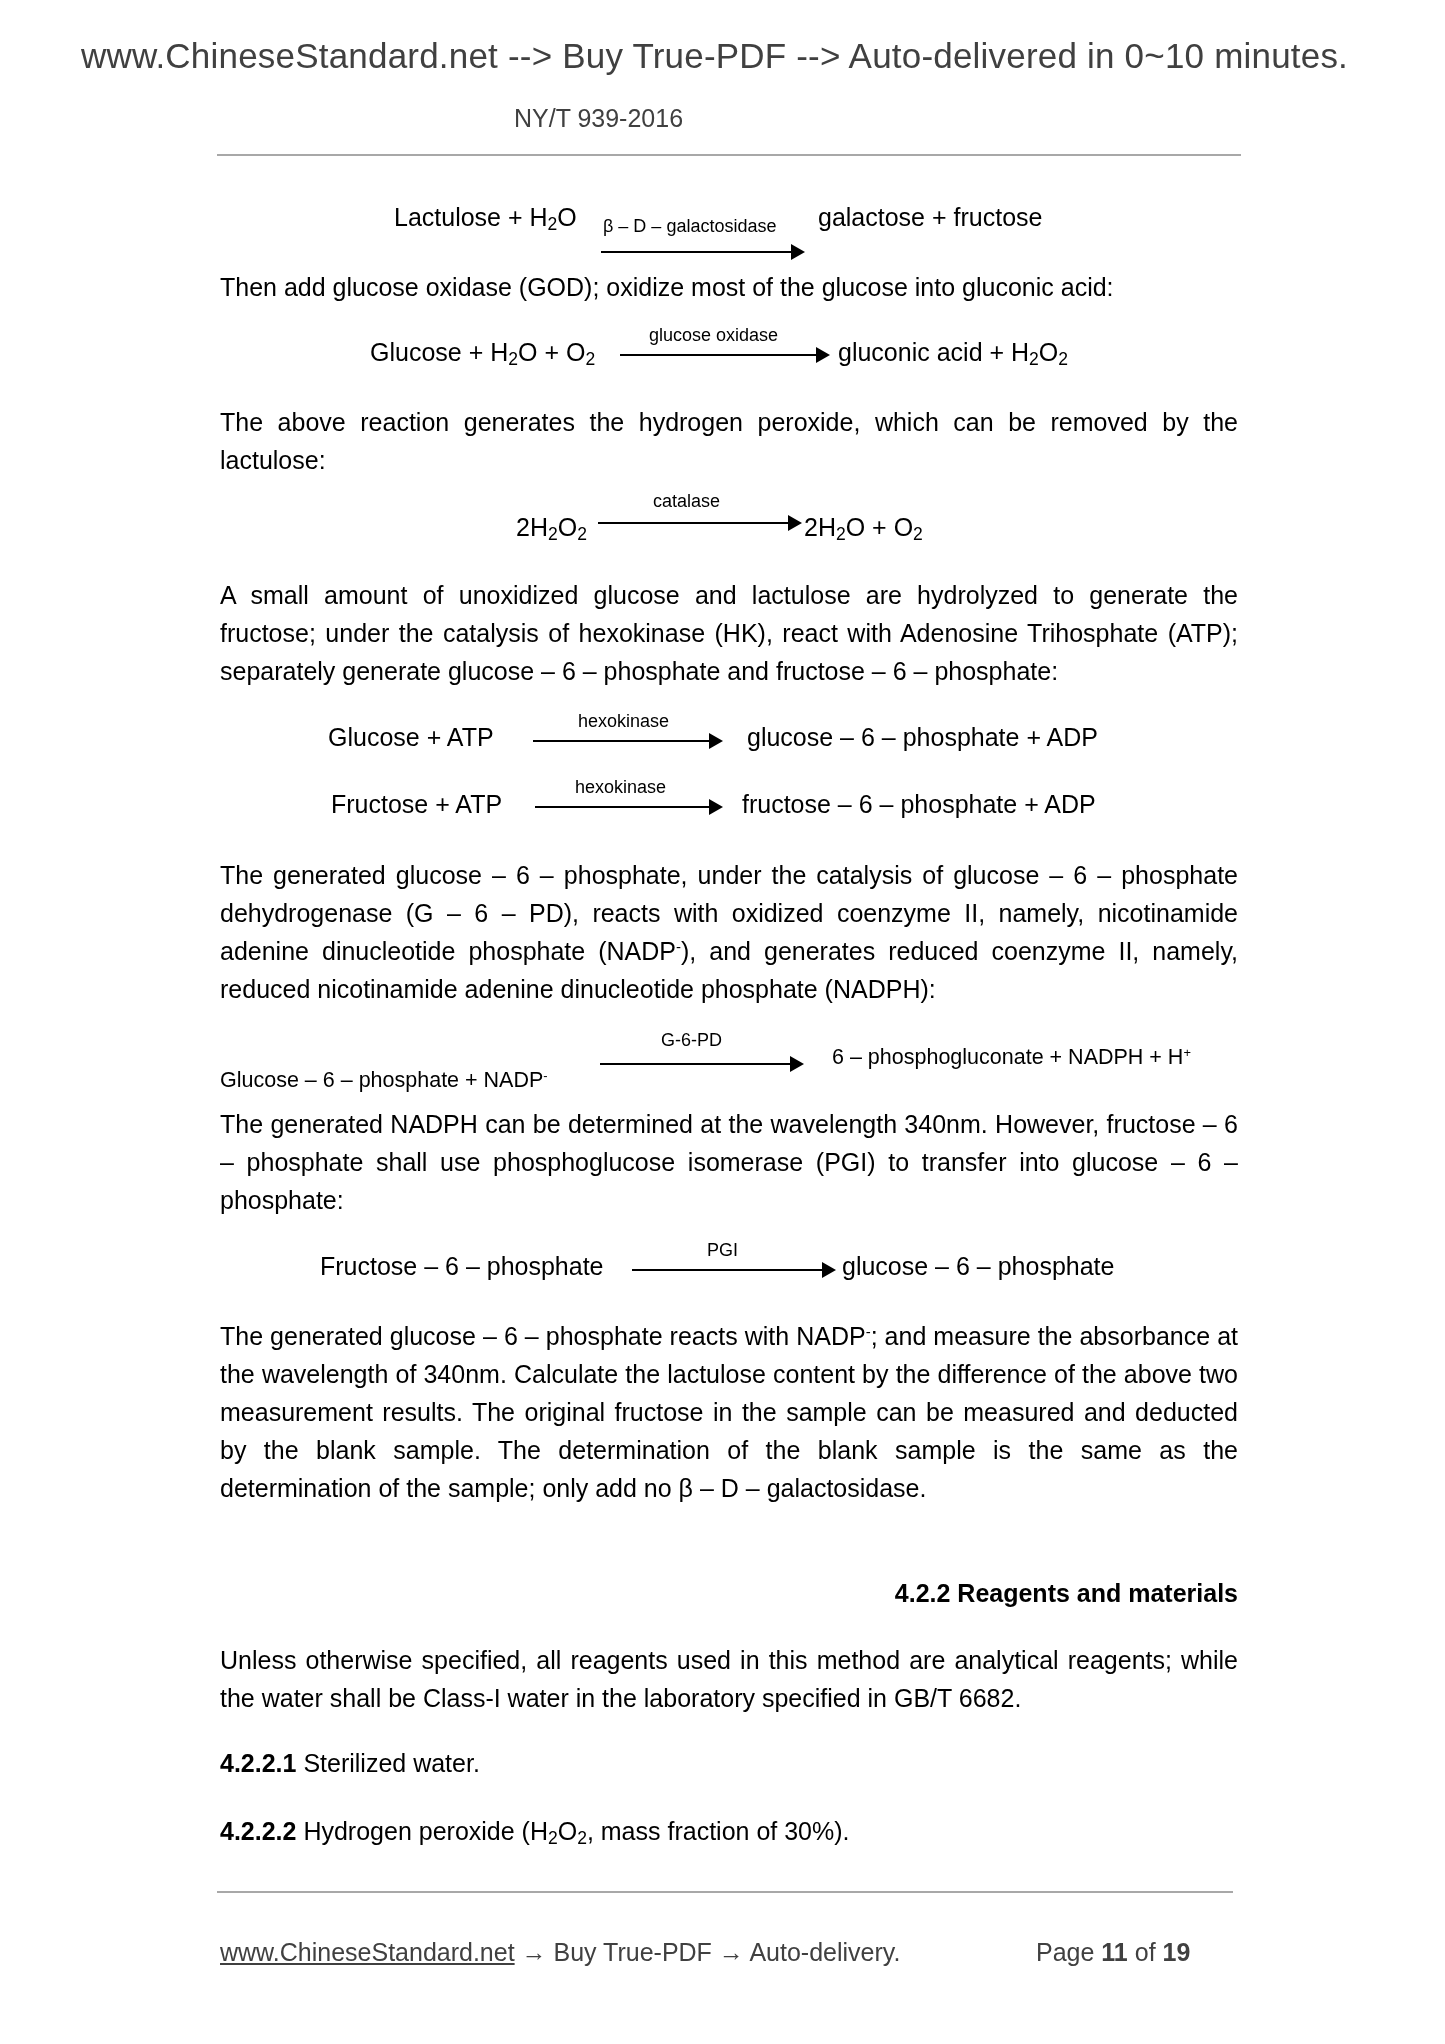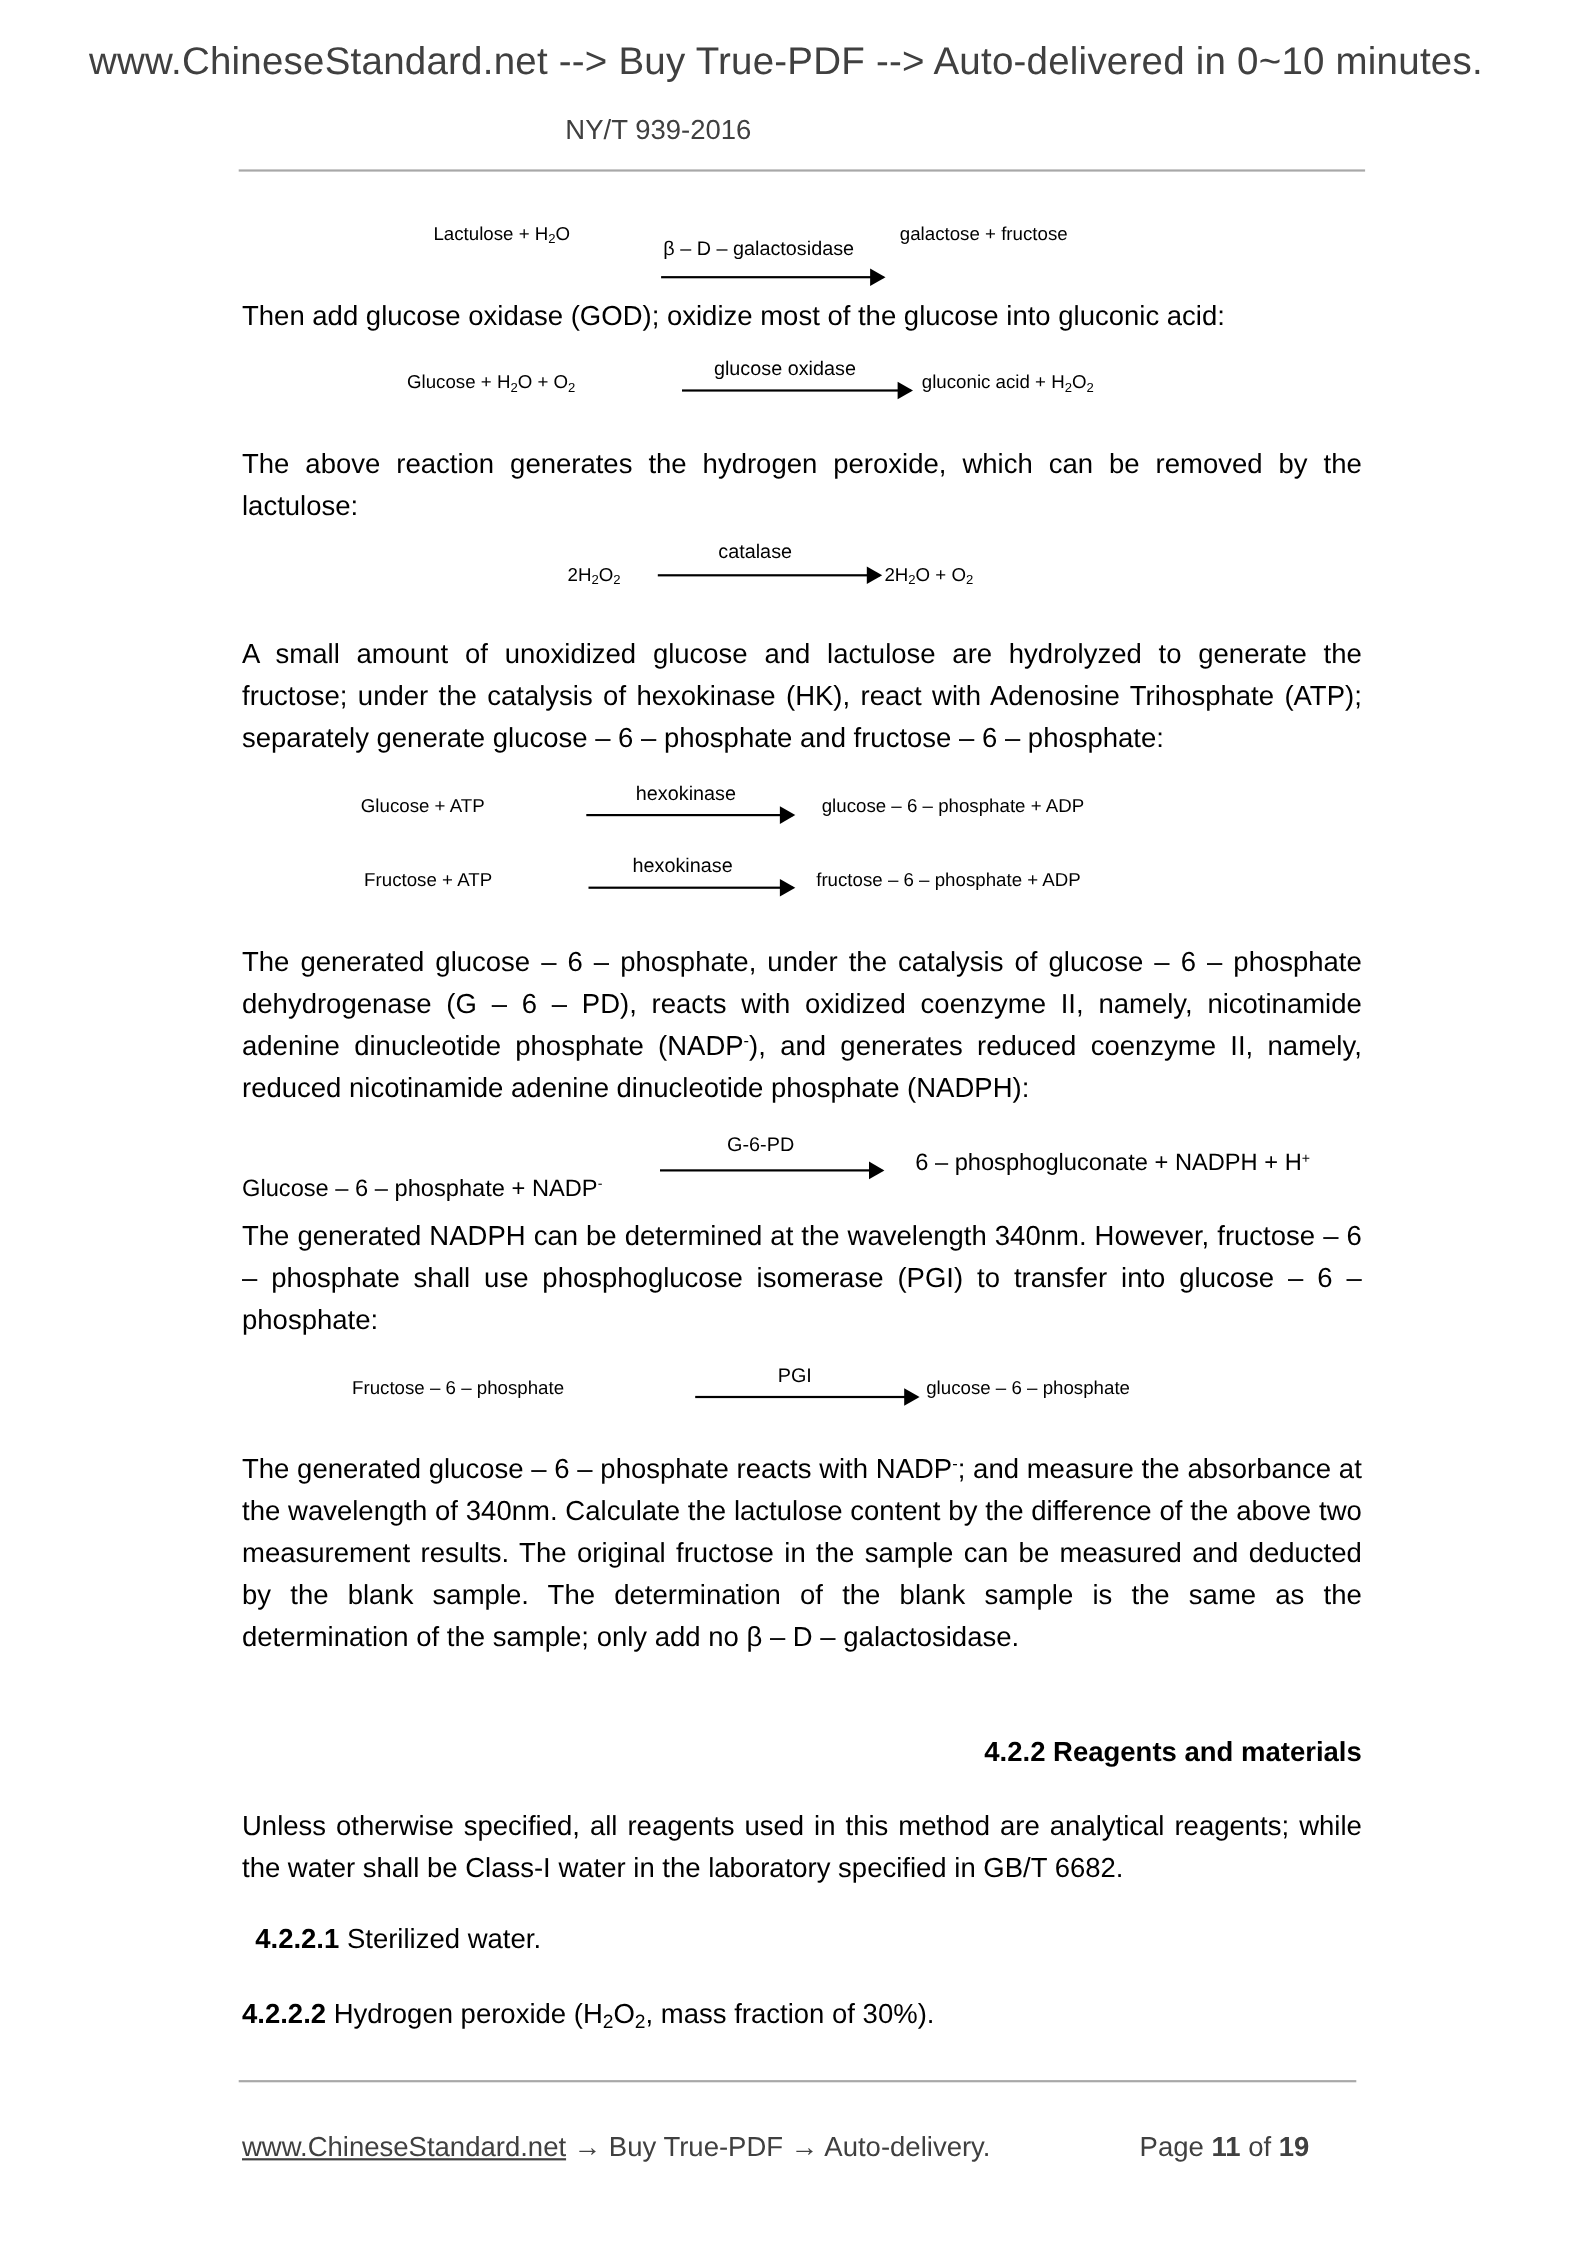--- a/index.html
+++ b/index.html
@@ -6,21 +6,21 @@
   body { width:1445px; height:2044px; position:relative; overflow:hidden;
          font-family:"Liberation Sans", sans-serif; color:#000; }
   .banner { position:absolute; top:36px; left:0; width:1429px; text-align:center;
             font-size:35px; color:#404040; letter-spacing:0.2px; }
   .docno { position:absolute; top:104px; left:0; width:1197px; text-align:center;
            font-size:25px; color:#404040; }
   .hrule { position:absolute; height:2px; background:#a8a8a8; }
   .para { position:absolute; left:220px; width:1018px; font-size:25px; line-height:38px;
           text-align:justify; margin:0; }
   .para.nojust { text-align:left; }
-  .eq { position:absolute; font-size:17px; white-space:nowrap; }
+  .eq { position:absolute; font-size:25px; white-space:nowrap; }
   .eq.small { font-size:21.5px; }
   .enz { position:absolute; font-size:18px; white-space:nowrap; }
   .arrow { position:absolute; height:1.5px; background:#000; }
   .arrow::after { content:""; position:absolute; right:-2px; top:-7px;
                   border-left:14px solid #000; border-top:8px solid transparent;
                   border-bottom:8px solid transparent; }
   sub { font-size:0.7em; vertical-align:-0.25em; line-height:0; }
   sup { font-size:0.6em; vertical-align:0.55em; line-height:0; }
   .heading { font-weight:bold; }
   .footer { position:absolute; top:1926px; font-size:25px; color:#404040;margin-top:12px; }
@@ -90,18 +90,18 @@
   <div class="eq" style="top:1252px; left:320px;">Fructose – 6 – phosphate</div>
   <div class="enz" style="top:1240px; left:707px;">PGI</div>
   <div class="arrow" style="top:1269px; left:632px; width:202px;"></div>
   <div class="eq" style="top:1252px; left:842px;text-align:right;">glucose – 6 – phosphate</div>
 </div>
 
 <p class="para" style="top:1317px;"><span>The generated glucose – 6 – phosphate reacts with NADP</span><sup>-</sup><span>; and measure the absorbance at the wavelength of 340nm. Calculate the lactulose content by the difference of the above two measurement results. The original fructose in the sample can be measured and deducted by the blank sample. The determination of the blank sample is the same as the determination of the sample; only add no β – D – galactosidase.</span></p>
 
 <div class="para nojust heading" style="top:1574px;text-align:right;">4.2.2 Reagents and materials</div>
 <p class="para" style="top:1641px;">Unless otherwise specified, all reagents used in this method are analytical reagents; while the water shall be Class-I water in the laboratory specified in GB/T 6682.</p>
-<div class="para nojust" style="top:1744px;margin-left:12px;"><b>4.2.2.1</b><span> Sterilized water.</span></div>
+<div class="para nojust" style="top:1744px;"><b>4.2.2.1</b><span> Sterilized water.</span></div>
 <div class="para nojust" style="top:1812px;"><b>4.2.2.2</b><span> Hydrogen peroxide (H</span><sub>2</sub><span>O</span><sub>2</sub><span>, mass fraction of 30%).</span></div>
 
 <div class="hrule" style="top:1891px; left:217px; width:1016px;"></div>
 <div class="footer" style="left:220px;"><a>www.ChineseStandard.net</a><span> → Buy True-PDF → Auto-delivery.</span></div>
 <div class="footer pg" style="left:1036px;"><span>Page </span><b>11</b><span> of </span><b>19</b></div>
 
 </body></html>

